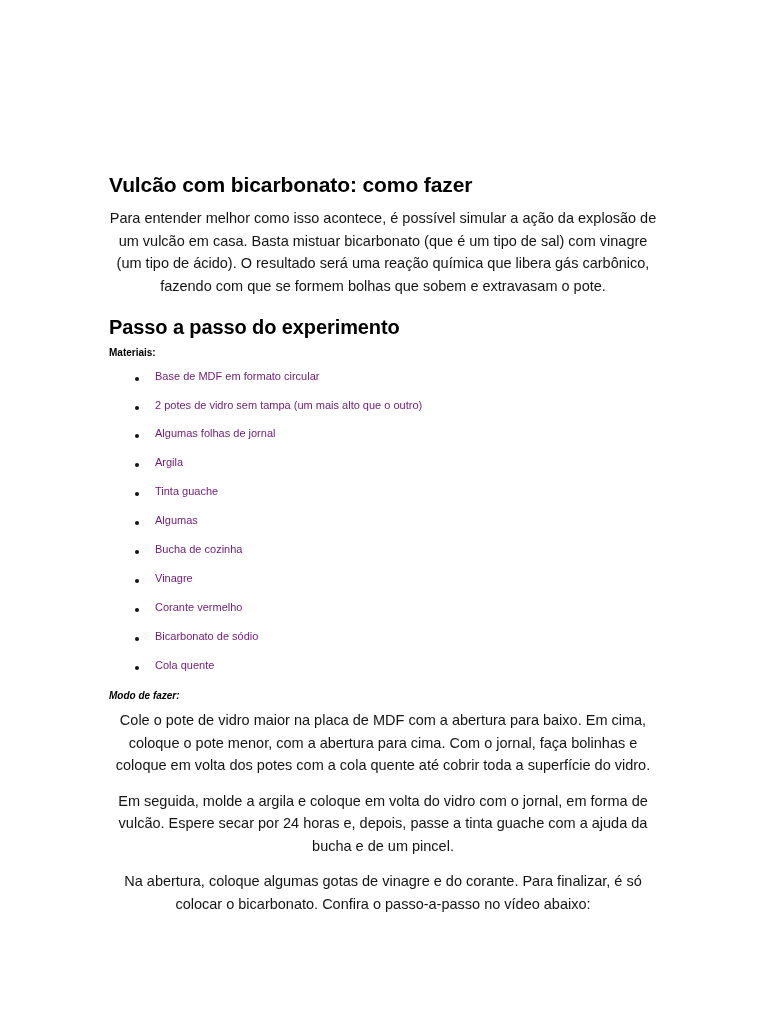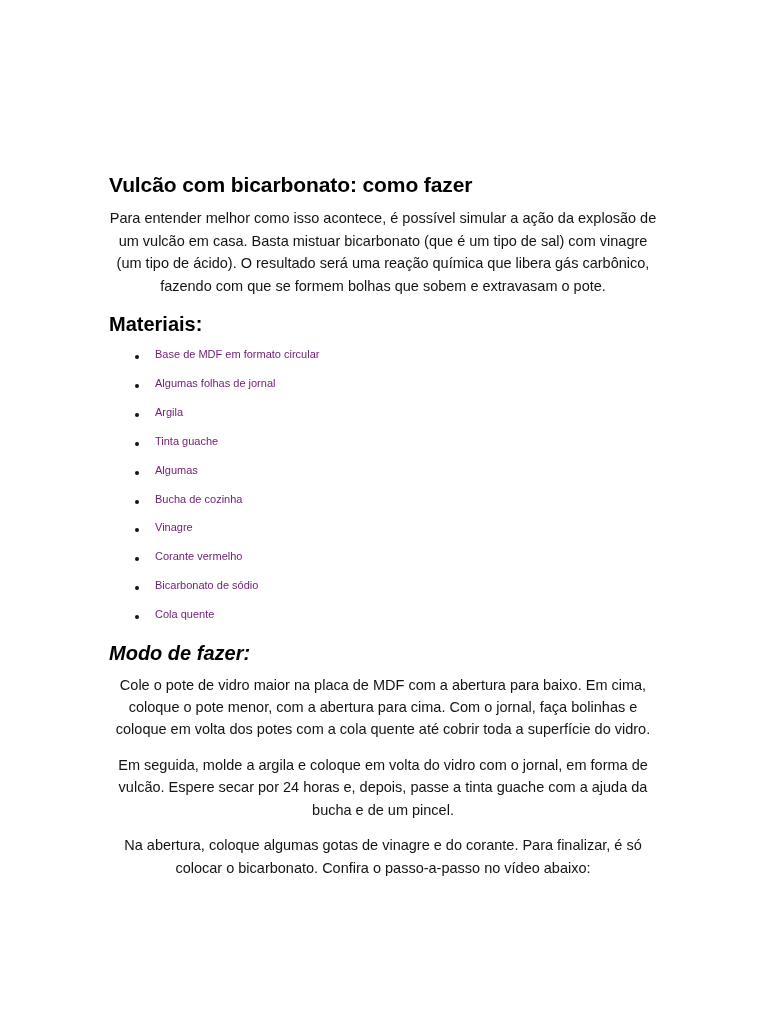--- a/index.html
+++ b/index.html
@@ -43,21 +43,21 @@
   .section-heading {
     font-size: 20px;
     font-weight: bold;
     line-height: 1.25;
     letter-spacing: -0.1px;
     margin: 18px 0 6px 0;
     color: #000000;
   }
 
   .sub-heading {
-    font-size: 20px;
+    font-size: 10px;
     font-weight: bold;
     line-height: 1.45;
     margin: 0 0 6px 0;
     color: #000000;
   }
 
   .sub-heading.spaced-top {
     margin-top: 16px;
     font-style: italic;
   }
@@ -107,25 +107,27 @@
 </head>
 <body>
 
 <div class="page">
   <div class="content">
 
     <h1 class="doc-title">Vulcão com bicarbonato: como fazer</h1>
 
     <p class="body-text">Para entender melhor como isso acontece, é possível simular a ação da explosão de um vulcão em casa. Basta mistuar bicarbonato (que é um tipo de sal) com vinagre (um tipo de ácido). O resultado será uma reação química que libera  gás carbônico, fazendo com que se formem bolhas que sobem e extravasam o pote.</p>
 
+    <h2 class="section-heading">Passo a passo do experimento</h2>
 
     <div class="sub-heading">Materiais:</div>
 
     <ul class="materials-list">
       <li>Base de MDF em formato circular</li>
+      <li>2 potes de vidro sem tampa (um mais alto que o outro)</li>
       <li>Algumas folhas de jornal</li>
       <li>Argila</li>
       <li>Tinta guache</li>
       <li>Algumas</li>
       <li>Bucha de cozinha</li>
       <li>Vinagre</li>
       <li>Corante vermelho</li>
       <li>Bicarbonato de sódio</li>
       <li>Cola quente</li>
     </ul>

